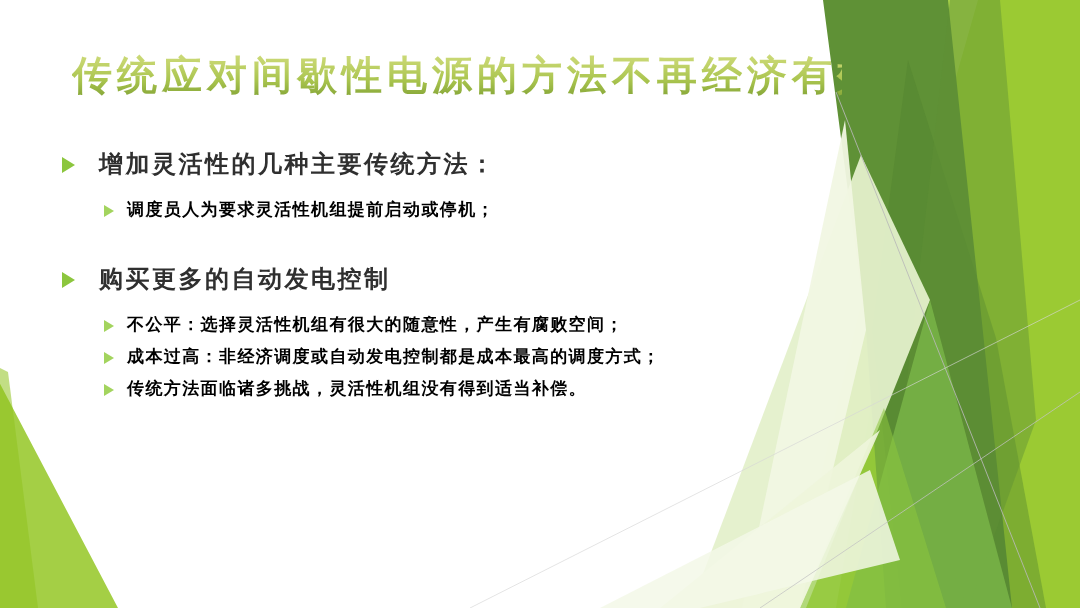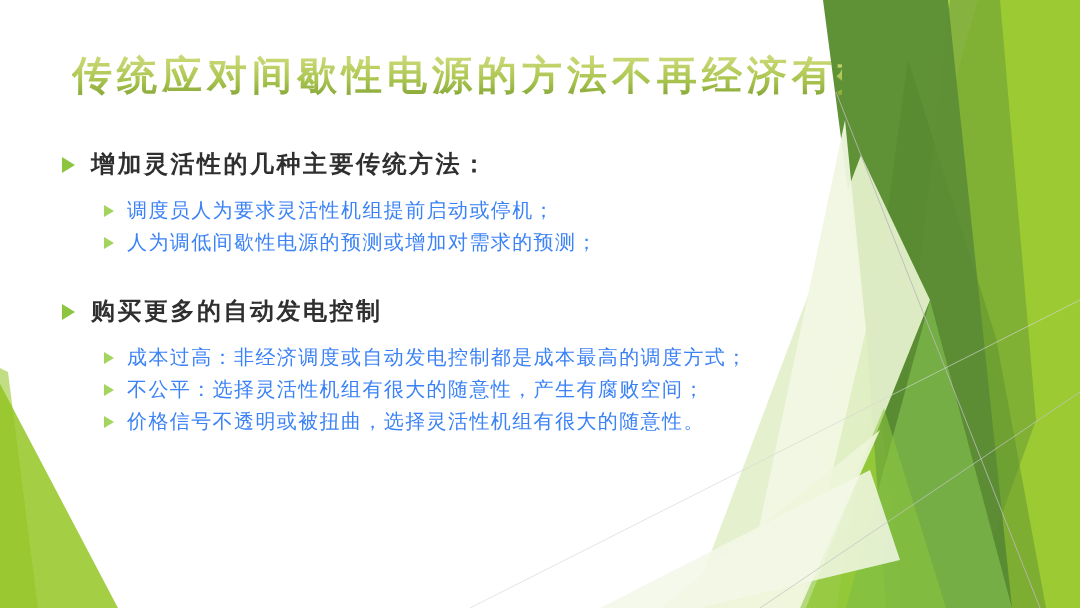--- a/index.html
+++ b/index.html
@@ -69,20 +69,21 @@
     flex: 0 0 auto;
     display: inline-block;
     width: 0;
     height: 0;
     border-style: solid;
   }
 
   
   .lvl1 {
     margin-bottom: 10px;
+    gap: 8px;
   }
   .lvl1 .tri {
     border-width: 8px 0 8px 13px;
     border-color: transparent transparent transparent #8cc63e;
     margin-top: 9px;
     margin-right: 16px;
   }
   .lvl1 .btxt {
     font-family: "Liberation Serif", "DejaVu Serif", serif;
     font-size: 24px;
@@ -98,23 +99,23 @@
     padding-left: 42px;
   }
   .lvl2 .tri {
     border-width: 6px 0 6px 10px;
     border-color: transparent transparent transparent #a3d45e;
     margin-top: 8px;
     margin-right: 13px;
   }
   .lvl2 .btxt {
     font-family: "Liberation Serif", "DejaVu Serif", serif;
-    font-size: 20px;
-    font-weight: 400;
-    color: #3b82f6;
+    font-size: 17px;
+    font-weight: 700;
+    color: #000000;
     letter-spacing: 1.4px;
     line-height: 26px;
   }
 
   .group-gap {
     height: 34px;
   }
 
   .sect-gap {
     height: 6px;
@@ -166,42 +167,38 @@
       <span class="tri"></span>
       <span class="btxt">增加灵活性的几种主要传统方法：</span>
     </div>
 
     <div class="sect-gap"></div>
 
     <div class="bullet-row lvl2">
       <span class="tri"></span>
       <span class="btxt">调度员人为要求灵活性机组提前启动或停机；</span>
     </div>
-    <div class="bullet-row lvl2">
-      <span class="tri"></span>
-      <span class="btxt">人为调低间歇性电源的预测或增加对需求的预测；</span>
-    </div>
 
     <div class="group-gap"></div>
 
     <div class="bullet-row lvl1">
       <span class="tri"></span>
       <span class="btxt">购买更多的自动发电控制</span>
     </div>
 
     <div class="sect-gap"></div>
 
     <div class="bullet-row lvl2">
       <span class="tri"></span>
+      <span class="btxt">不公平：选择灵活性机组有很大的随意性，产生有腐败空间；</span>
+    </div>
+    <div class="bullet-row lvl2">
+      <span class="tri"></span>
       <span class="btxt">成本过高：非经济调度或自动发电控制都是成本最高的调度方式；</span>
     </div>
     <div class="bullet-row lvl2">
       <span class="tri"></span>
-      <span class="btxt">不公平：选择灵活性机组有很大的随意性，产生有腐败空间；</span>
-    </div>
-    <div class="bullet-row lvl2">
-      <span class="tri"></span>
-      <span class="btxt">价格信号不透明或被扭曲，选择灵活性机组有很大的随意性。</span>
+      <span class="btxt">传统方法面临诸多挑战，灵活性机组没有得到适当补偿。</span>
     </div>
 
   </div>
 
 </div>
 
 </body></html>

